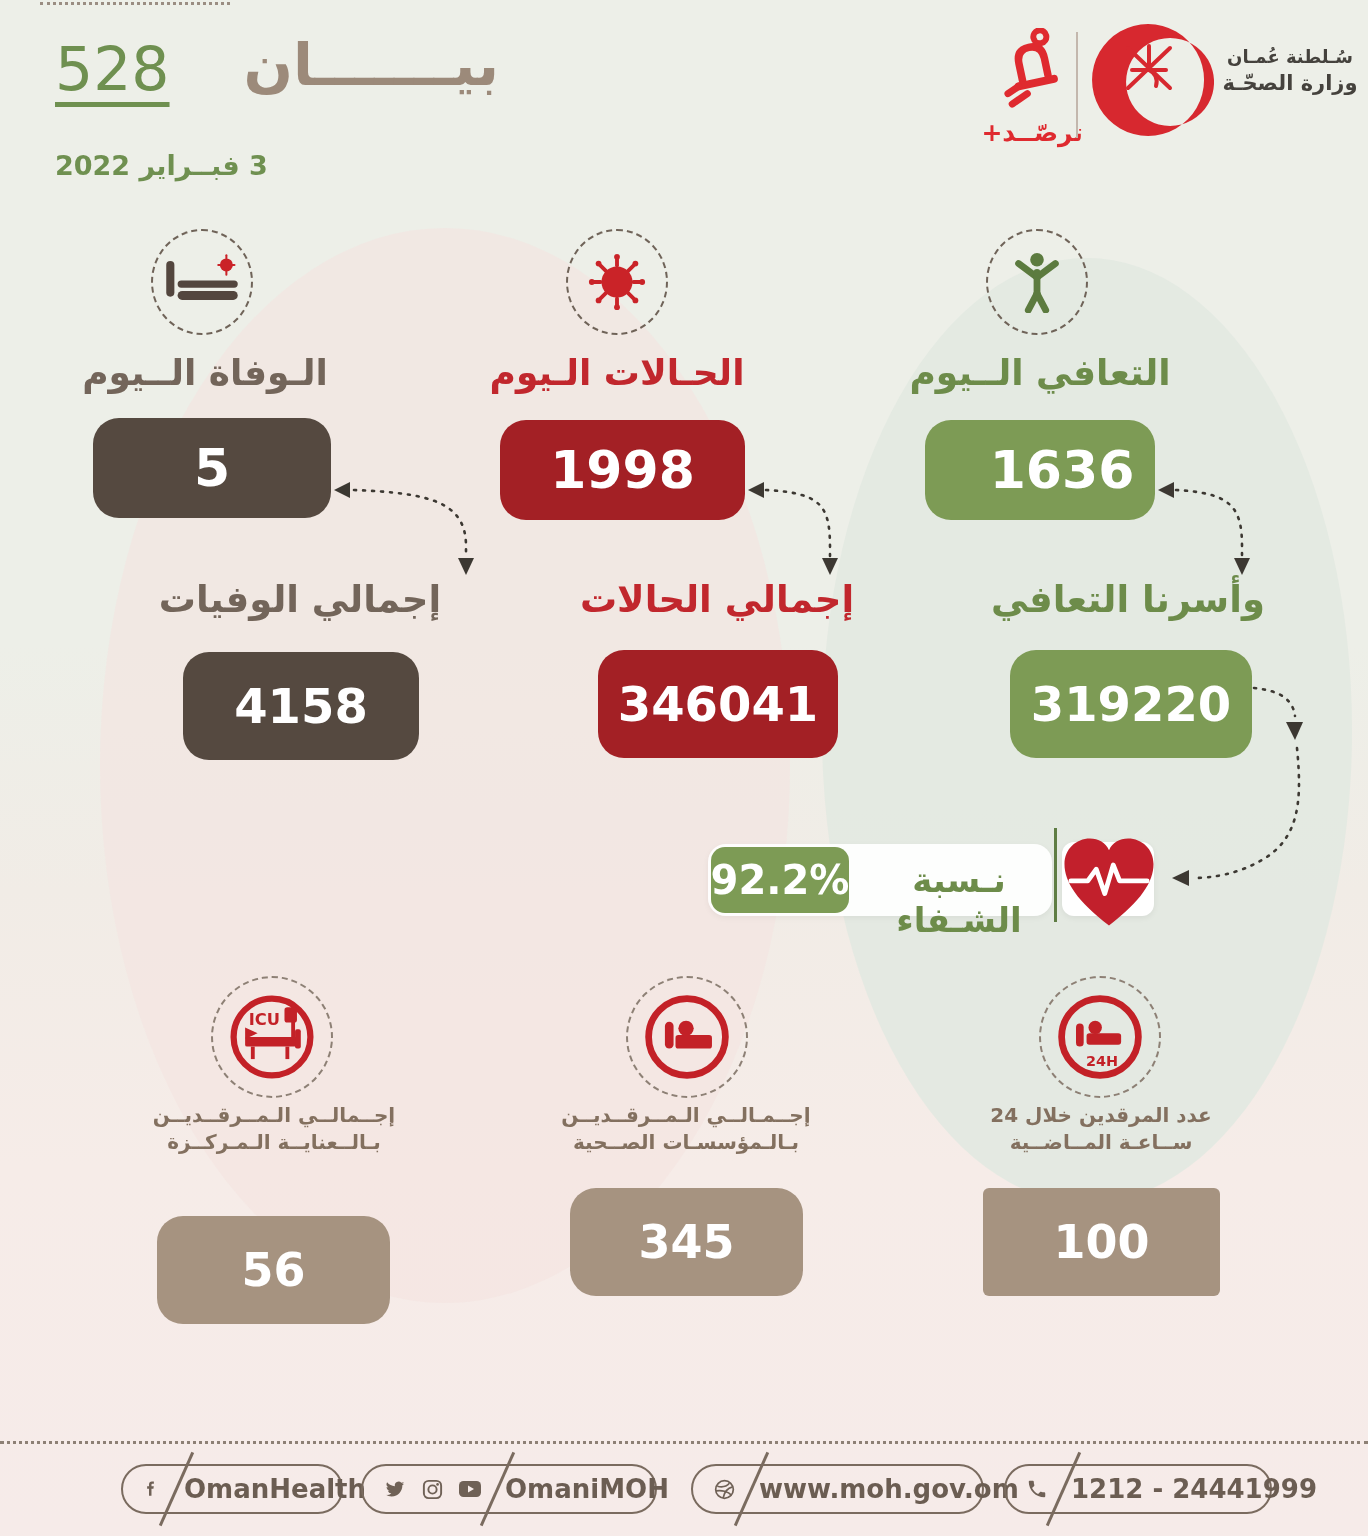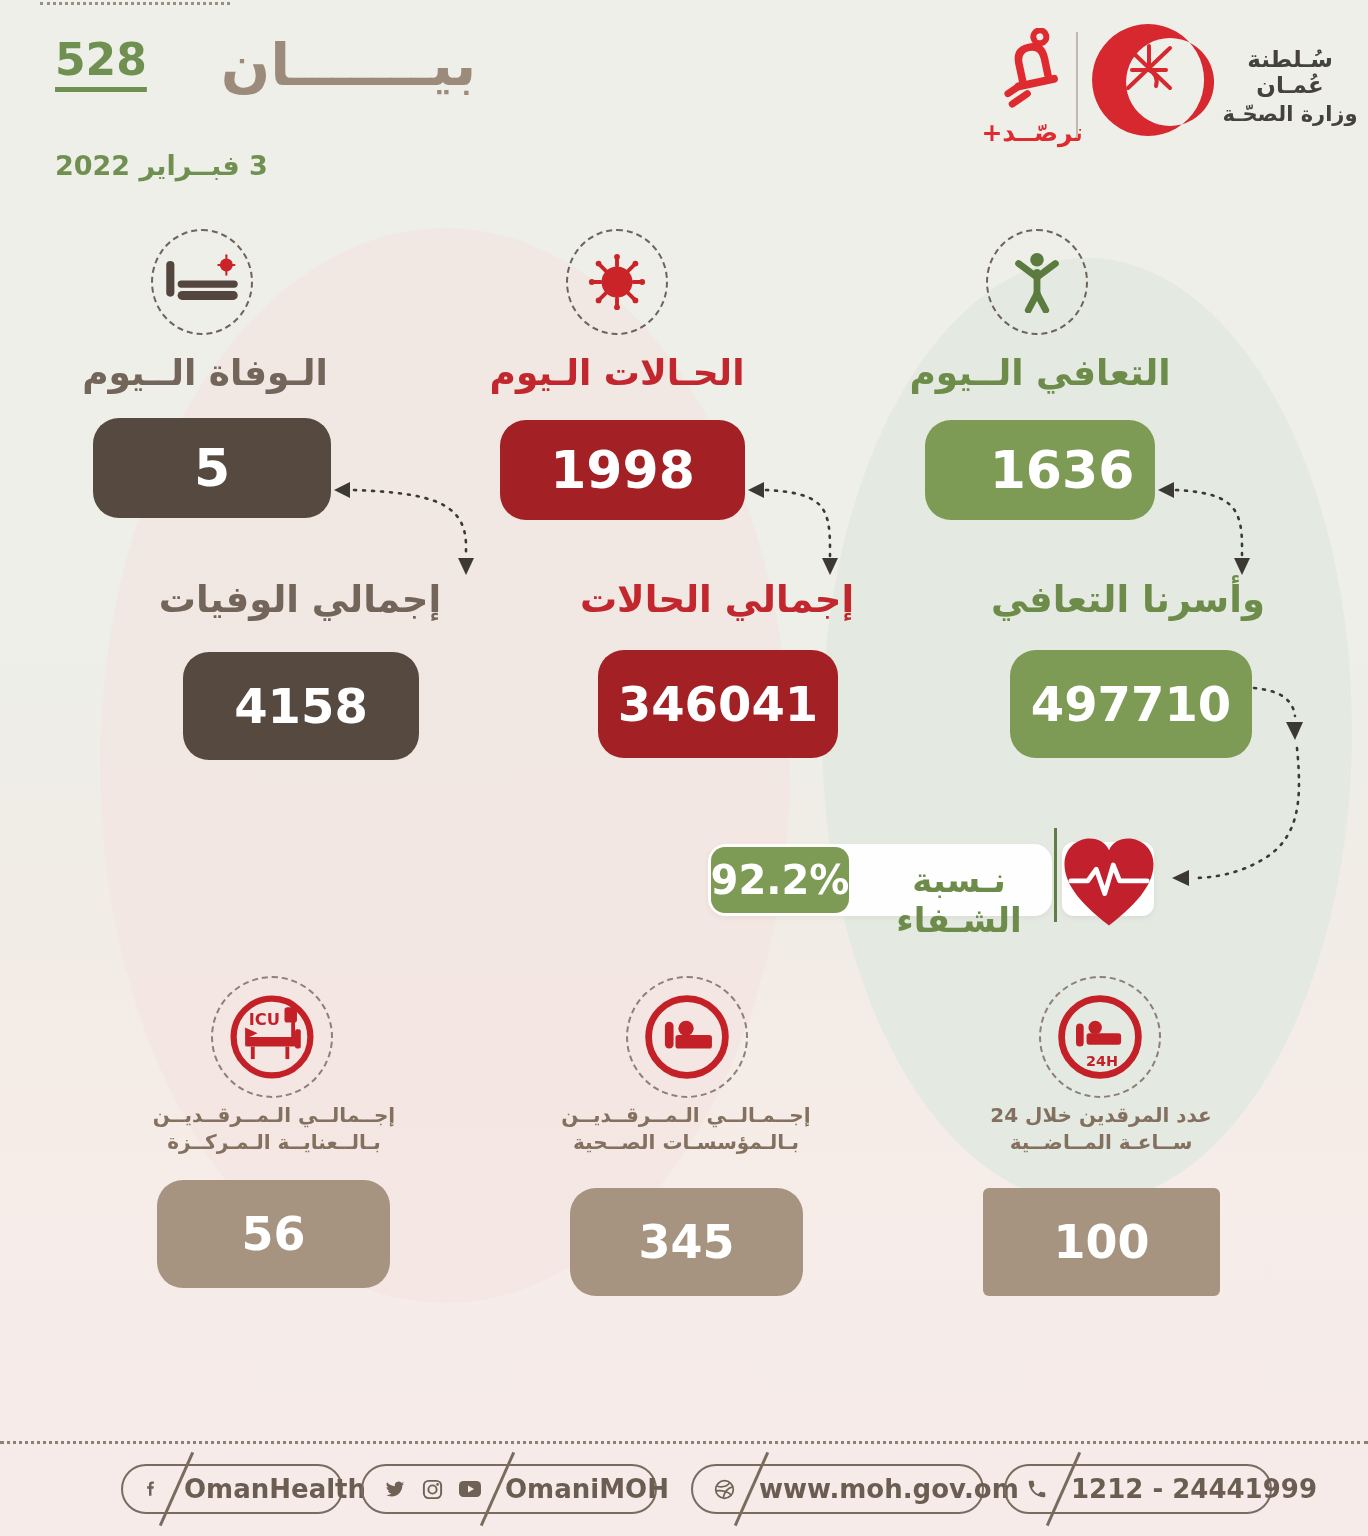--- a/index.html
+++ b/index.html
@@ -12,31 +12,31 @@
   .abs{position:absolute;}
   
   .ellipse{position:absolute;border-radius:50%;z-index:0;}
   .ellipse.pink{left:100px;top:228px;width:690px;height:1075px;background:#f3e3e1;opacity:.62;}
   .ellipse.green{left:822px;top:258px;width:530px;height:945px;background:#e2e9e1;opacity:.9;}
   .layer{position:absolute;inset:0;z-index:2;}
   svg.arrows{position:absolute;inset:0;z-index:1;pointer-events:none;}
 
   
   .bulletin{left:55px;top:34px;display:flex;align-items:flex-start;gap:74px;}
-  .bulletin .num{font-size:44px;font-weight:bold;color:#6f9050;text-decoration:underline;text-decoration-thickness:5px;text-underline-offset:12px;}
+  .bulletin .num{font-size:60px;font-weight:normal;color:#6f9050;text-decoration:underline;text-decoration-thickness:5px;text-underline-offset:12px;}
   .bulletin .word{font-size:58px;font-weight:bold;color:#9c8a7a;line-height:1.1;}
   .date{left:55px;top:150px;font-size:27px;font-weight:bold;color:#6f9050;}
 
   
   .tarassud{left:983px;top:28px;width:100px;text-align:center;}
   .tarassud .lbl{font-size:25px;font-weight:bold;color:#df2a2f;margin-top:2px;}
   .logo-divider{left:1076px;top:32px;width:2px;height:106px;background:#c3b7ad;}
   .moh-crescent{left:1090px;top:20px;}
   .moh-name{left:1212px;top:46px;width:156px;text-align:center;color:#45423d;font-weight:bold;}
-  .moh-name .l1{font-size:23px;}
+  .moh-name .l1{font-size:18px;}
   .moh-name .l2{font-size:21px;margin-top:4px;}
 
   
   .dcircle{position:absolute;width:102px;height:106px;border:2px dashed #6f6358;border-radius:50%;display:flex;align-items:center;justify-content:center;}
   #dc-recovered{left:986px;top:229px;}
   #dc-cases{left:566px;top:229px;}
   #dc-deaths{left:151px;top:229px;}
   .dcircle2{position:absolute;width:122px;height:122px;border:2px dashed #8d8075;border-radius:50%;display:flex;align-items:center;justify-content:center;}
   #dc-h24{left:1039px;top:976px;}
   #dc-htotal{left:626px;top:976px;}
@@ -69,21 +69,21 @@
   .heart-wrap{left:1056px;top:824px;}
 
   
   .blabel{position:absolute;width:330px;text-align:center;font-size:20px;font-weight:bold;color:#83705f;line-height:1.35;}
   #l-h24{left:936px;top:1102px;}
   #l-htotal{left:521px;top:1102px;}
   #l-icu{left:109px;top:1102px;}
   .bbox{position:absolute;height:108px;border-radius:26px;background:#a69380;display:flex;align-items:center;justify-content:center;color:#fff;font-size:46px;font-weight:bold;}
   #bb-h24{left:983px;top:1188px;width:237px;border-radius:6px;}
   #bb-htotal{left:570px;top:1188px;width:233px;}
-  #bb-icu{left:157px;top:1180px;width:233px;}
+  #bb-icu{left:157px;top:1216px;width:233px;}
 
   
   .msg{left:85px;top:1318px;width:1198px;height:112px;border:3px dashed #60554b;border-radius:16px;}
   .msg-badge{position:absolute;right:18px;top:12px;width:64px;height:84px;background:#8d9f72;border-radius:50%;display:flex;align-items:center;justify-content:center;}
   .msg-text{position:absolute;left:40px;right:108px;top:10px;text-align:center;color:#5a4d42;font-size:30px;font-weight:bold;line-height:1.5;}
 
   
   .foot-sep{left:0;top:1441px;width:1368px;border-top:3px dotted #8d8075;}
   .pill{position:absolute;top:1464px;height:50px;border:2.5px solid #7a6b5f;border-radius:26px;display:flex;align-items:center;color:#6b5d52;font-weight:bold;font-size:26px;}
   #pill-fb{left:121px;width:222px;}
@@ -218,21 +218,21 @@
     <div class="col-title" id="t-recovered" dir="rtl">التعافي الــيوم</div>
     <div class="col-title" id="t-cases" dir="rtl">الحـالات الـيوم</div>
     <div class="col-title" id="t-deaths" dir="rtl">الـوفاة الــيوم</div>
     <div class="vbox" id="b-recovered">1636</div>
     <div class="vbox" id="b-cases">1998</div>
     <div class="vbox" id="b-deaths">5</div>
 
     <div class="tot-title" id="tt-recovered" dir="rtl">وأسرنا التعافي</div>
     <div class="tot-title" id="tt-cases" dir="rtl">إجمالي الحالات</div>
     <div class="tot-title" id="tt-deaths" dir="rtl">إجمالي الوفيات</div>
-    <div class="tbox" id="tb-recovered">497710</div>
+    <div class="tbox" id="tb-recovered">319220</div>
     <div class="tbox" id="tb-cases">346041</div>
     <div class="tbox" id="tb-deaths">4158</div>
 
     <div class="abs rate-bar"></div>
     <div class="abs rate-value" dir="ltr">92.2%</div>
     <div class="abs rate-label" dir="rtl">نـسبة الشـفاء</div>
     <div class="abs rate-divider"></div>
     <div class="abs heart-card"></div>
     <div class="abs heart-wrap">
       <svg width="106" height="118" viewBox="0 0 100 100">

